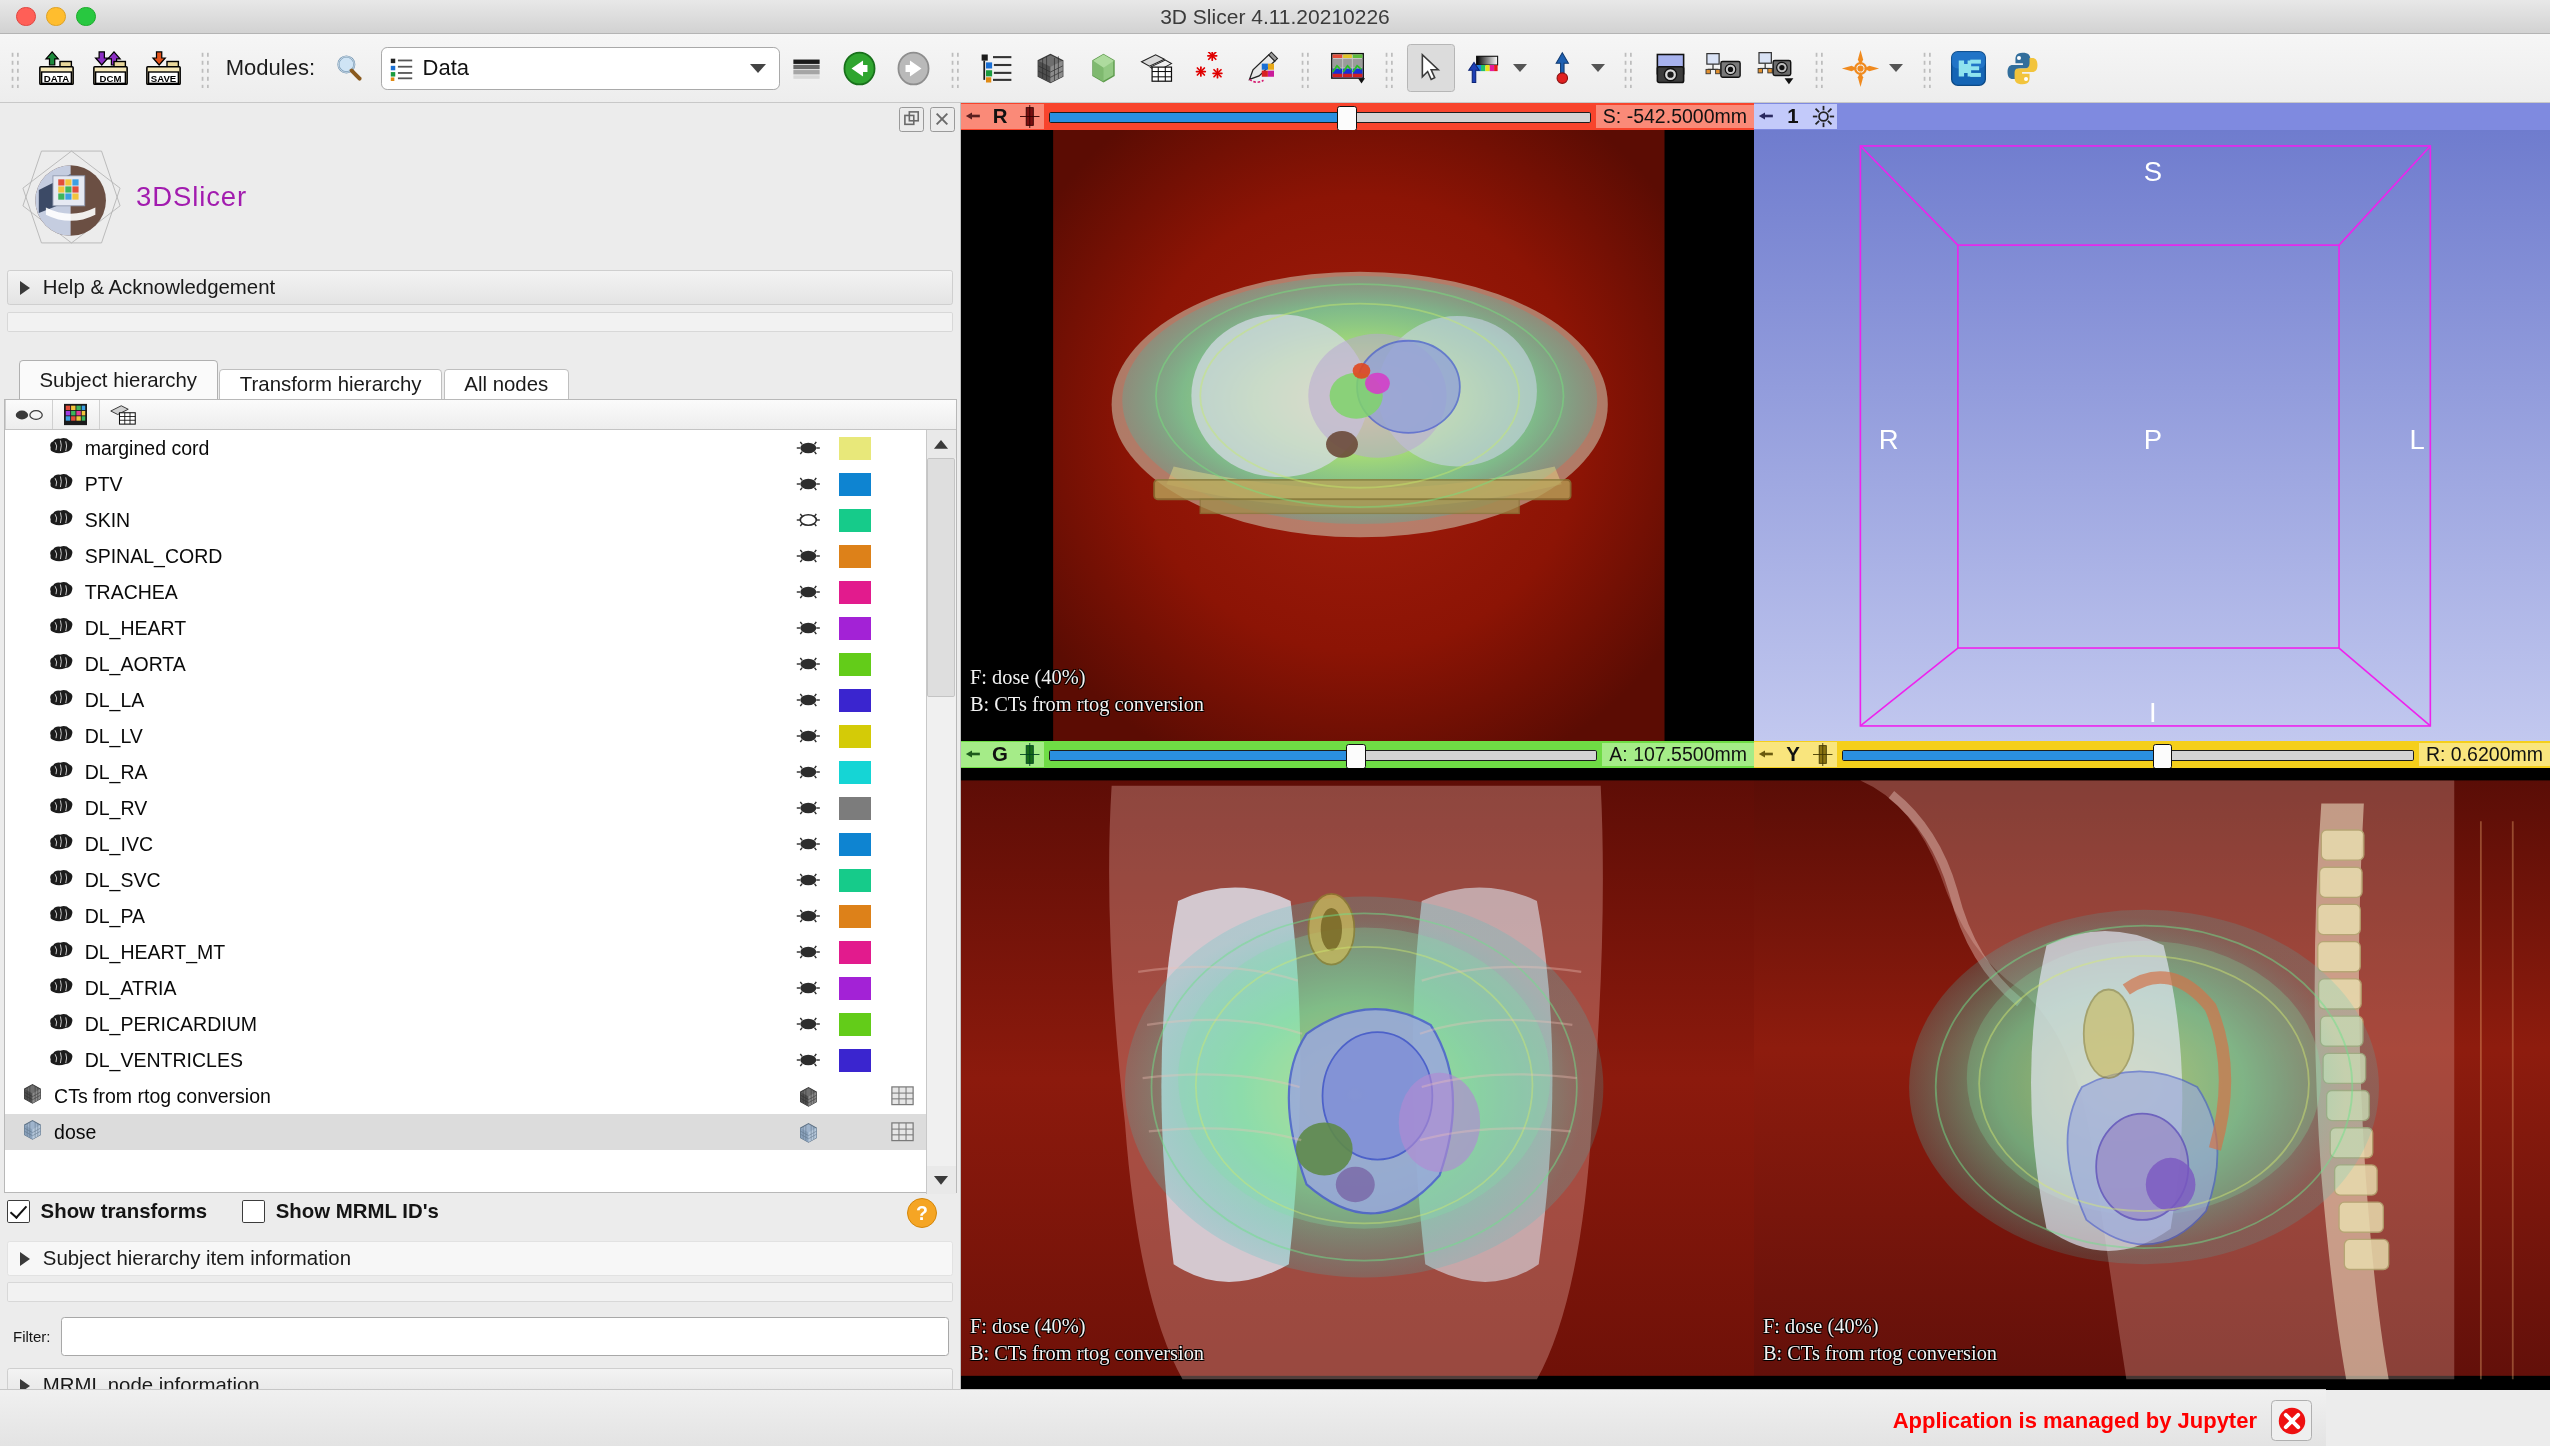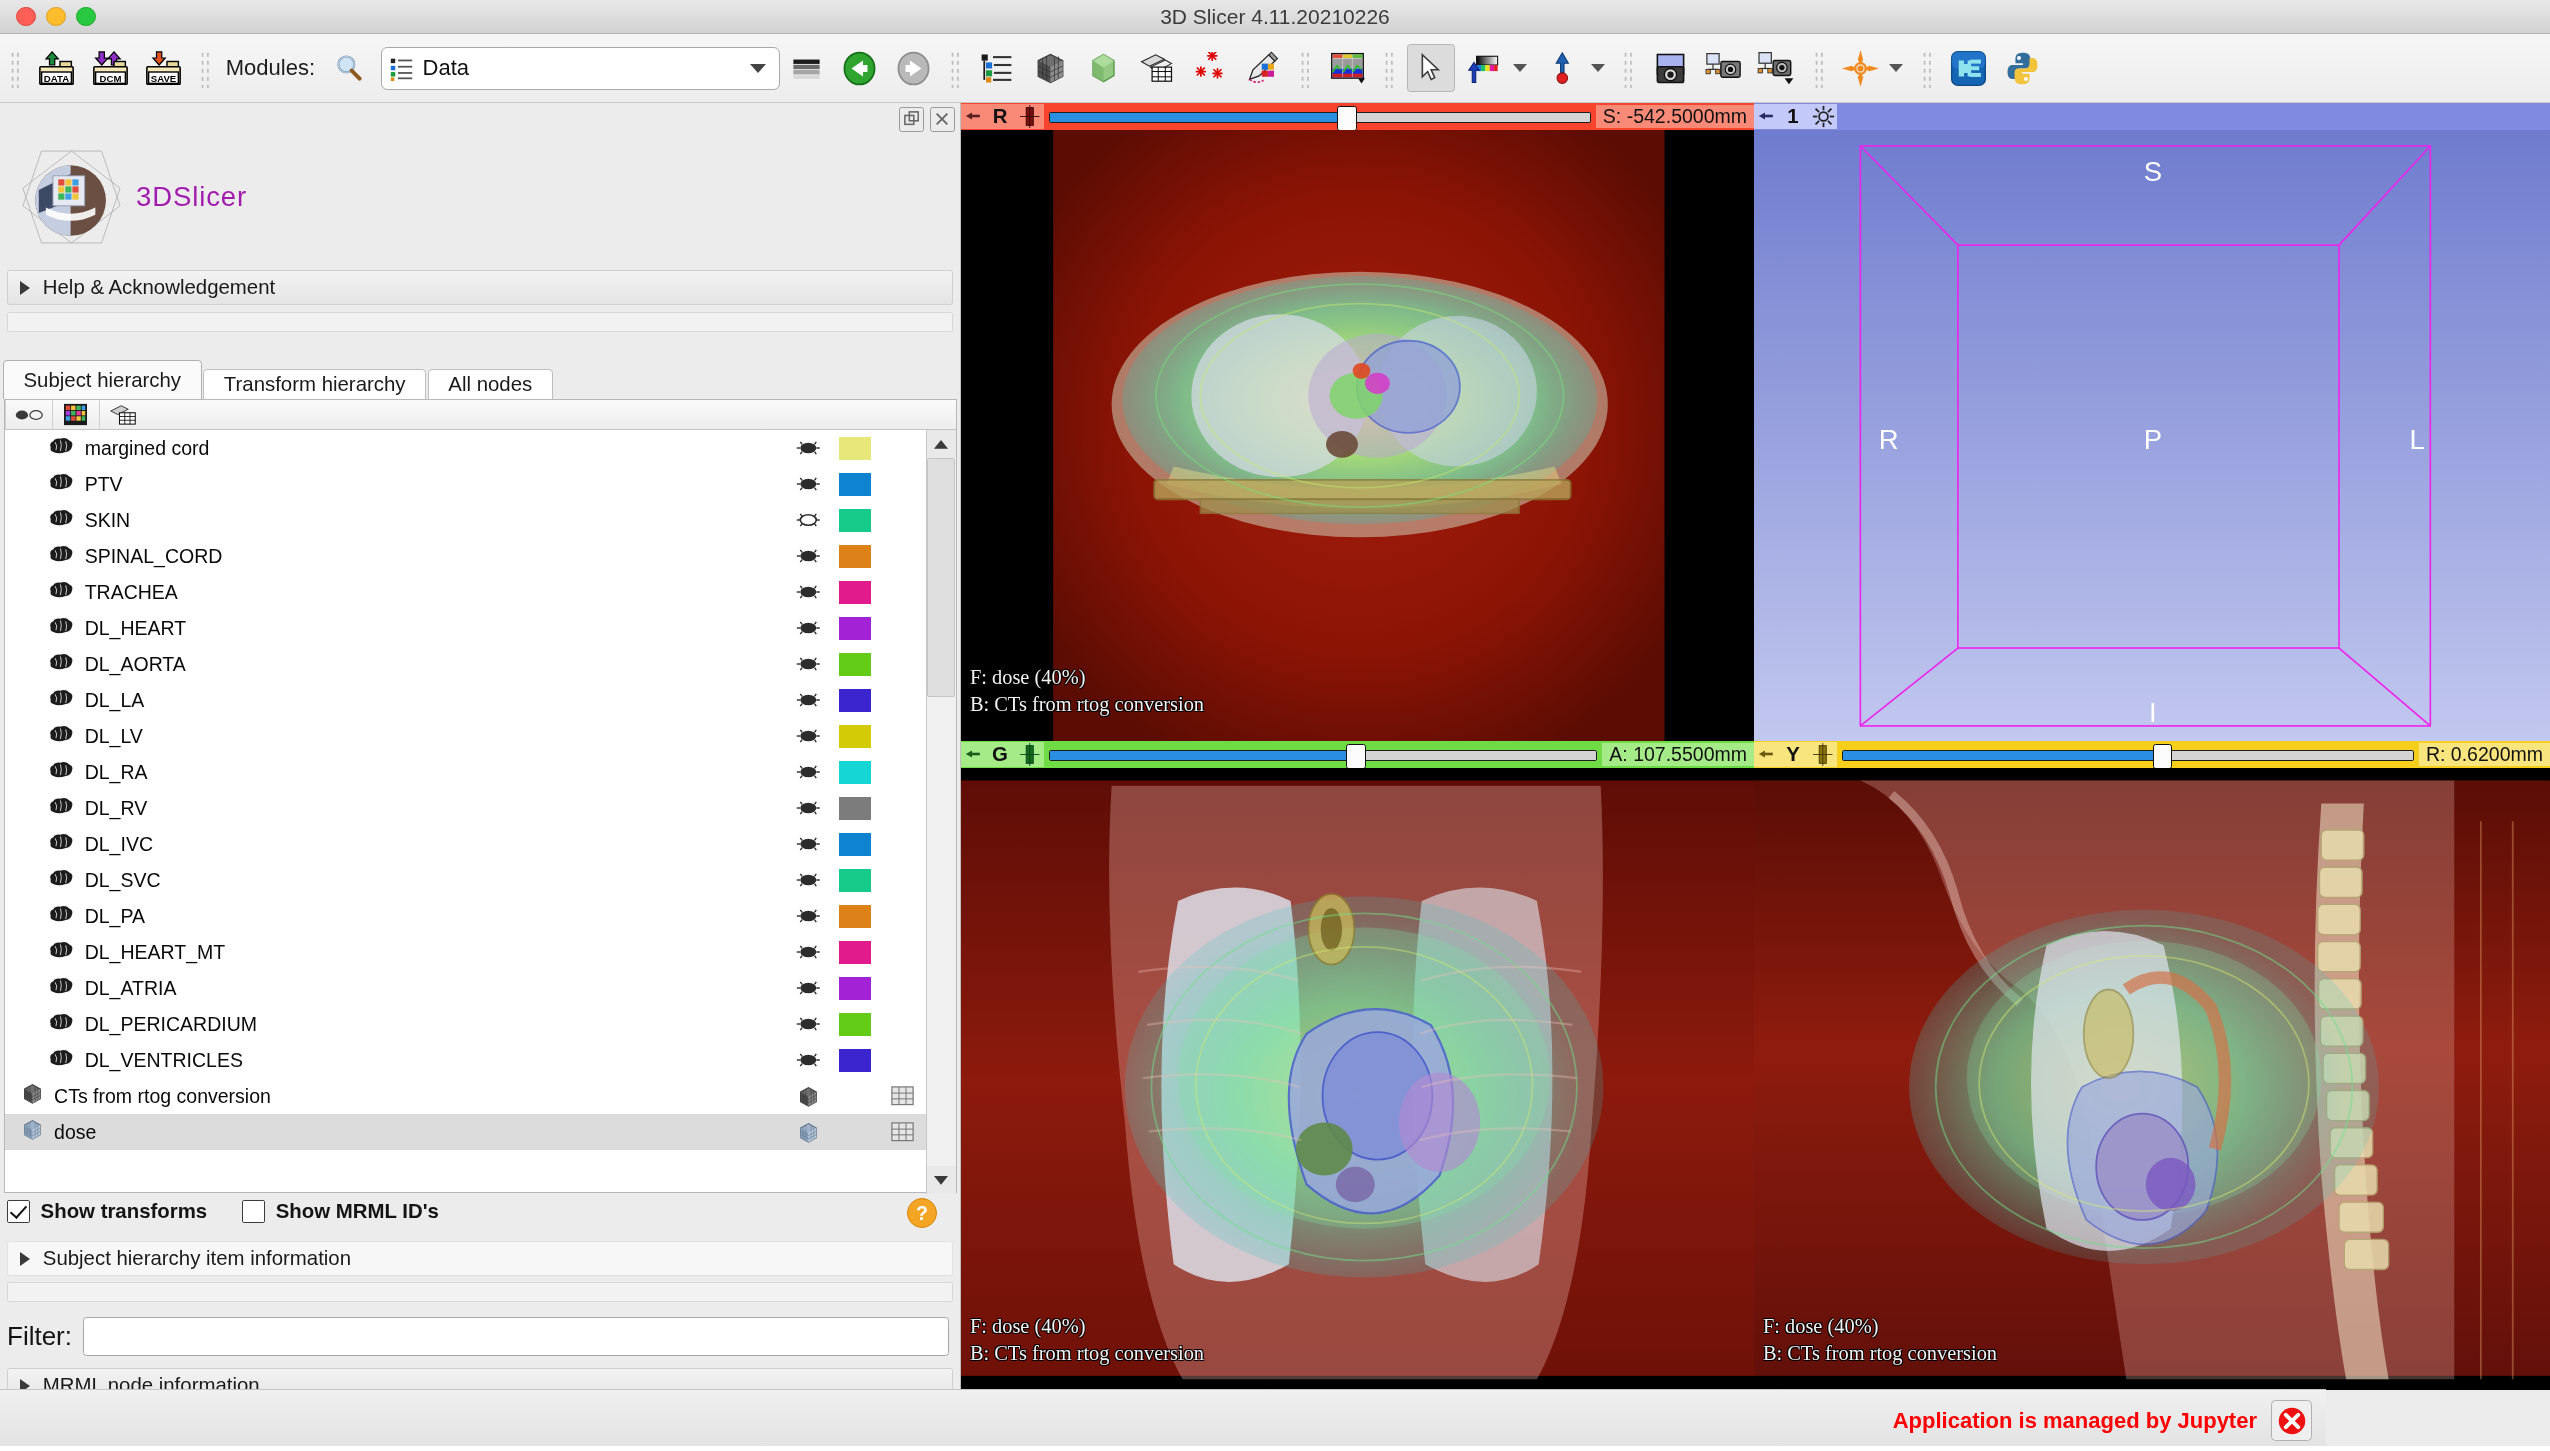--- a/index.html
+++ b/index.html
@@ -85,21 +85,21 @@
     display: flex; align-items: center;
   }
   .collapsible .tri {
     width: 0; height: 0; margin-left: 12.4px; margin-right: 12.4px;
     border-top: 7px solid transparent; border-bottom: 7px solid transparent;
     border-left: 10.6px solid #3a3a3a;
   }
   .collapsible .ctext { font-size: 20.4px; color: #1a1a1a; }
   
   #hierarchy-tabs {
-    position: absolute; left: 3px; top: 257px; width: 953px; height: 39px;
+    position: absolute; left: 19px; top: 257px; width: 953px; height: 39px;
     display: flex; align-items: flex-end;
   }
   .htab {
     height: 30px; padding: 0 19.5px; display: flex; align-items: center;
     font-size: 20.4px; color: #1a1a1a;
     background: #ffffff; border: 0.9px solid #bfbfbf; border-bottom: none;
     border-radius: 4.4px 4.4px 0 0; margin-right: 1.8px;
   }
   .htab.active { background: #fafafa; height: 39px; border-color: #b0b0b0; }
   
@@ -156,21 +156,21 @@
     position: absolute; right: 23px; top: 1095px; width: 30px; height: 30px;
     border-radius: 50%; background: #f5a524; border: 1.8px solid #d4860a;
     color: #fff; font-size: 19.5px; font-weight: bold;
     display: flex; align-items: center; justify-content: center;
   }
   .thinbar {
     position: absolute; left: 7px; width: 946px; height: 19.5px;
     background: #f2f2f2; border: 0.9px solid #d8d8d8; border-radius: 1.8px;
   }
   #filter-row { position: absolute; left: 0; top: 1214px; width: 961px; display: flex; align-items: center; }
-  #filter-label { font-size: 26px; color: #141414; margin-left: 7px; margin-right: 10.6px; }
+  #filter-label { font-size: 15px; color: #141414; margin-left: 13px; margin-right: 10.6px; }
   #filter-input {
     flex: 1; height: 39px; background: #fff; border: 0.9px solid #a8a8a8;
     border-radius: 3.5px; margin-right: 12.4px; font-size: 19.5px; padding: 0 8.9px;
     font-family: "Liberation Sans", sans-serif;
   }
   
   #views { position: absolute; left: 961px; top: 103px; width: 1589px; height: 1287px; background: #000; }
   .viewcell { position: absolute; }
   .view-bar { position: absolute; left: 0; top: 0; width: 100%; height: 26.6px; display: flex; align-items: center; }
   .vb-pin { width: 23px; height: 25px; display: flex; align-items: center; justify-content: center; }

